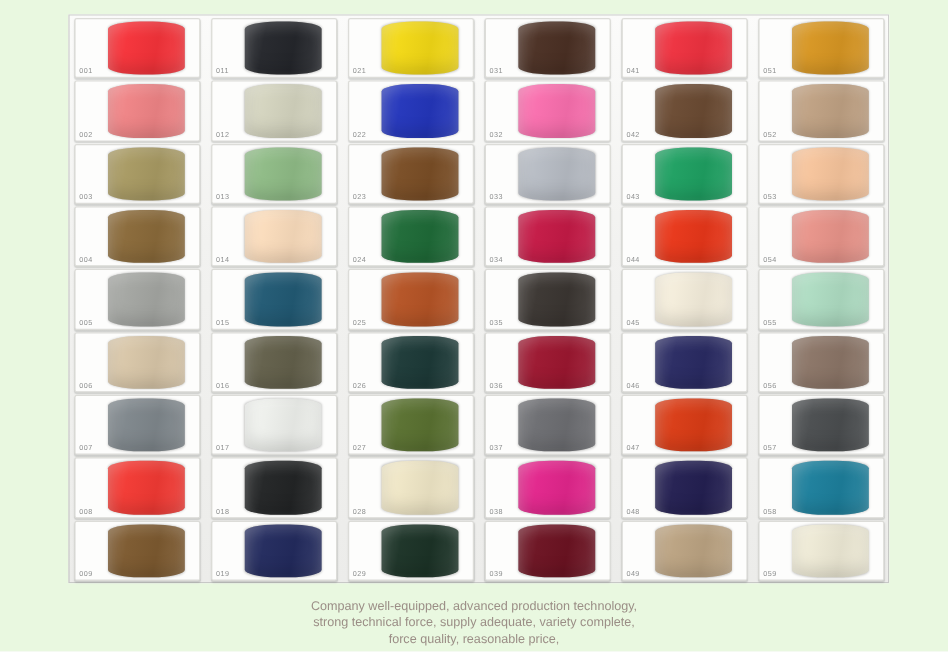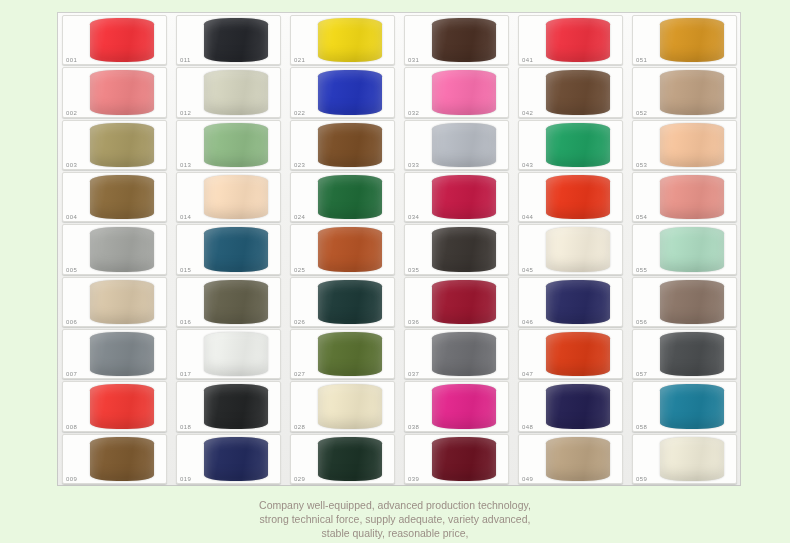--- a/index.html
+++ b/index.html
@@ -451,17 +451,17 @@
               <div class="fabric" style="background: rgb(238, 234, 214);"></div>
               <span class="code">059</span>
             </div>
           </div>
         </div>
       </div>
   </div>
 
   <div id="footer" style="color: rgb(155, 142, 134);">
     <div>Company well-equipped, advanced production technology,</div>
-    <div>strong technical force, supply adequate, variety advanced,</div>
-    <div>stable quality, reasonable price,</div>
+    <div>strong technical force, supply adequate, variety complete,</div>
+    <div>force quality, reasonable price,</div>
   </div>
 
 </div>
 
 </body></html>

